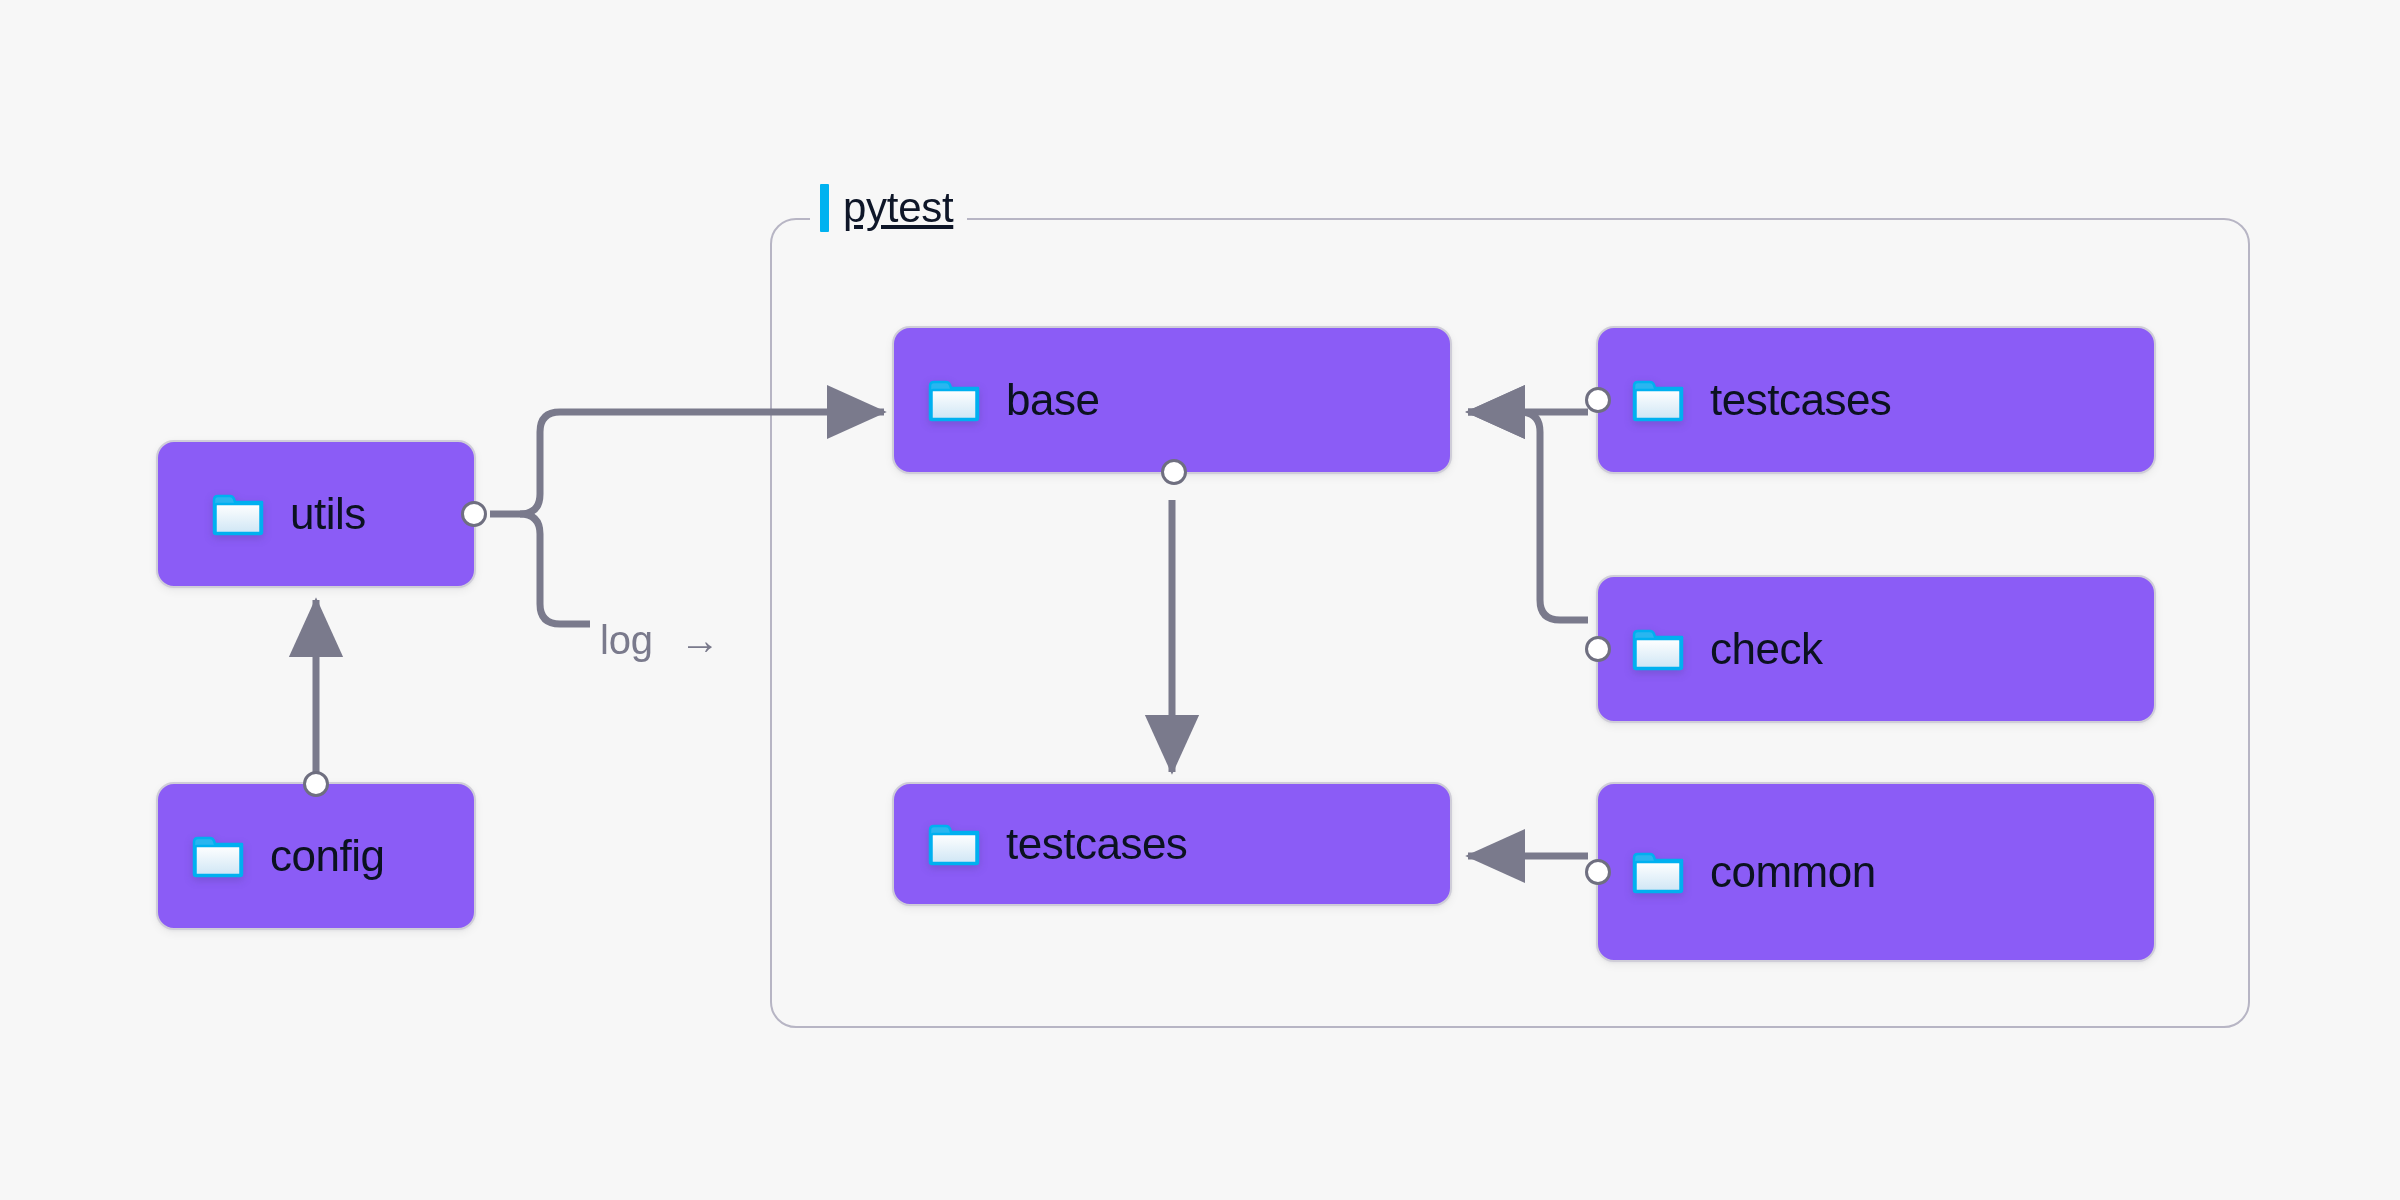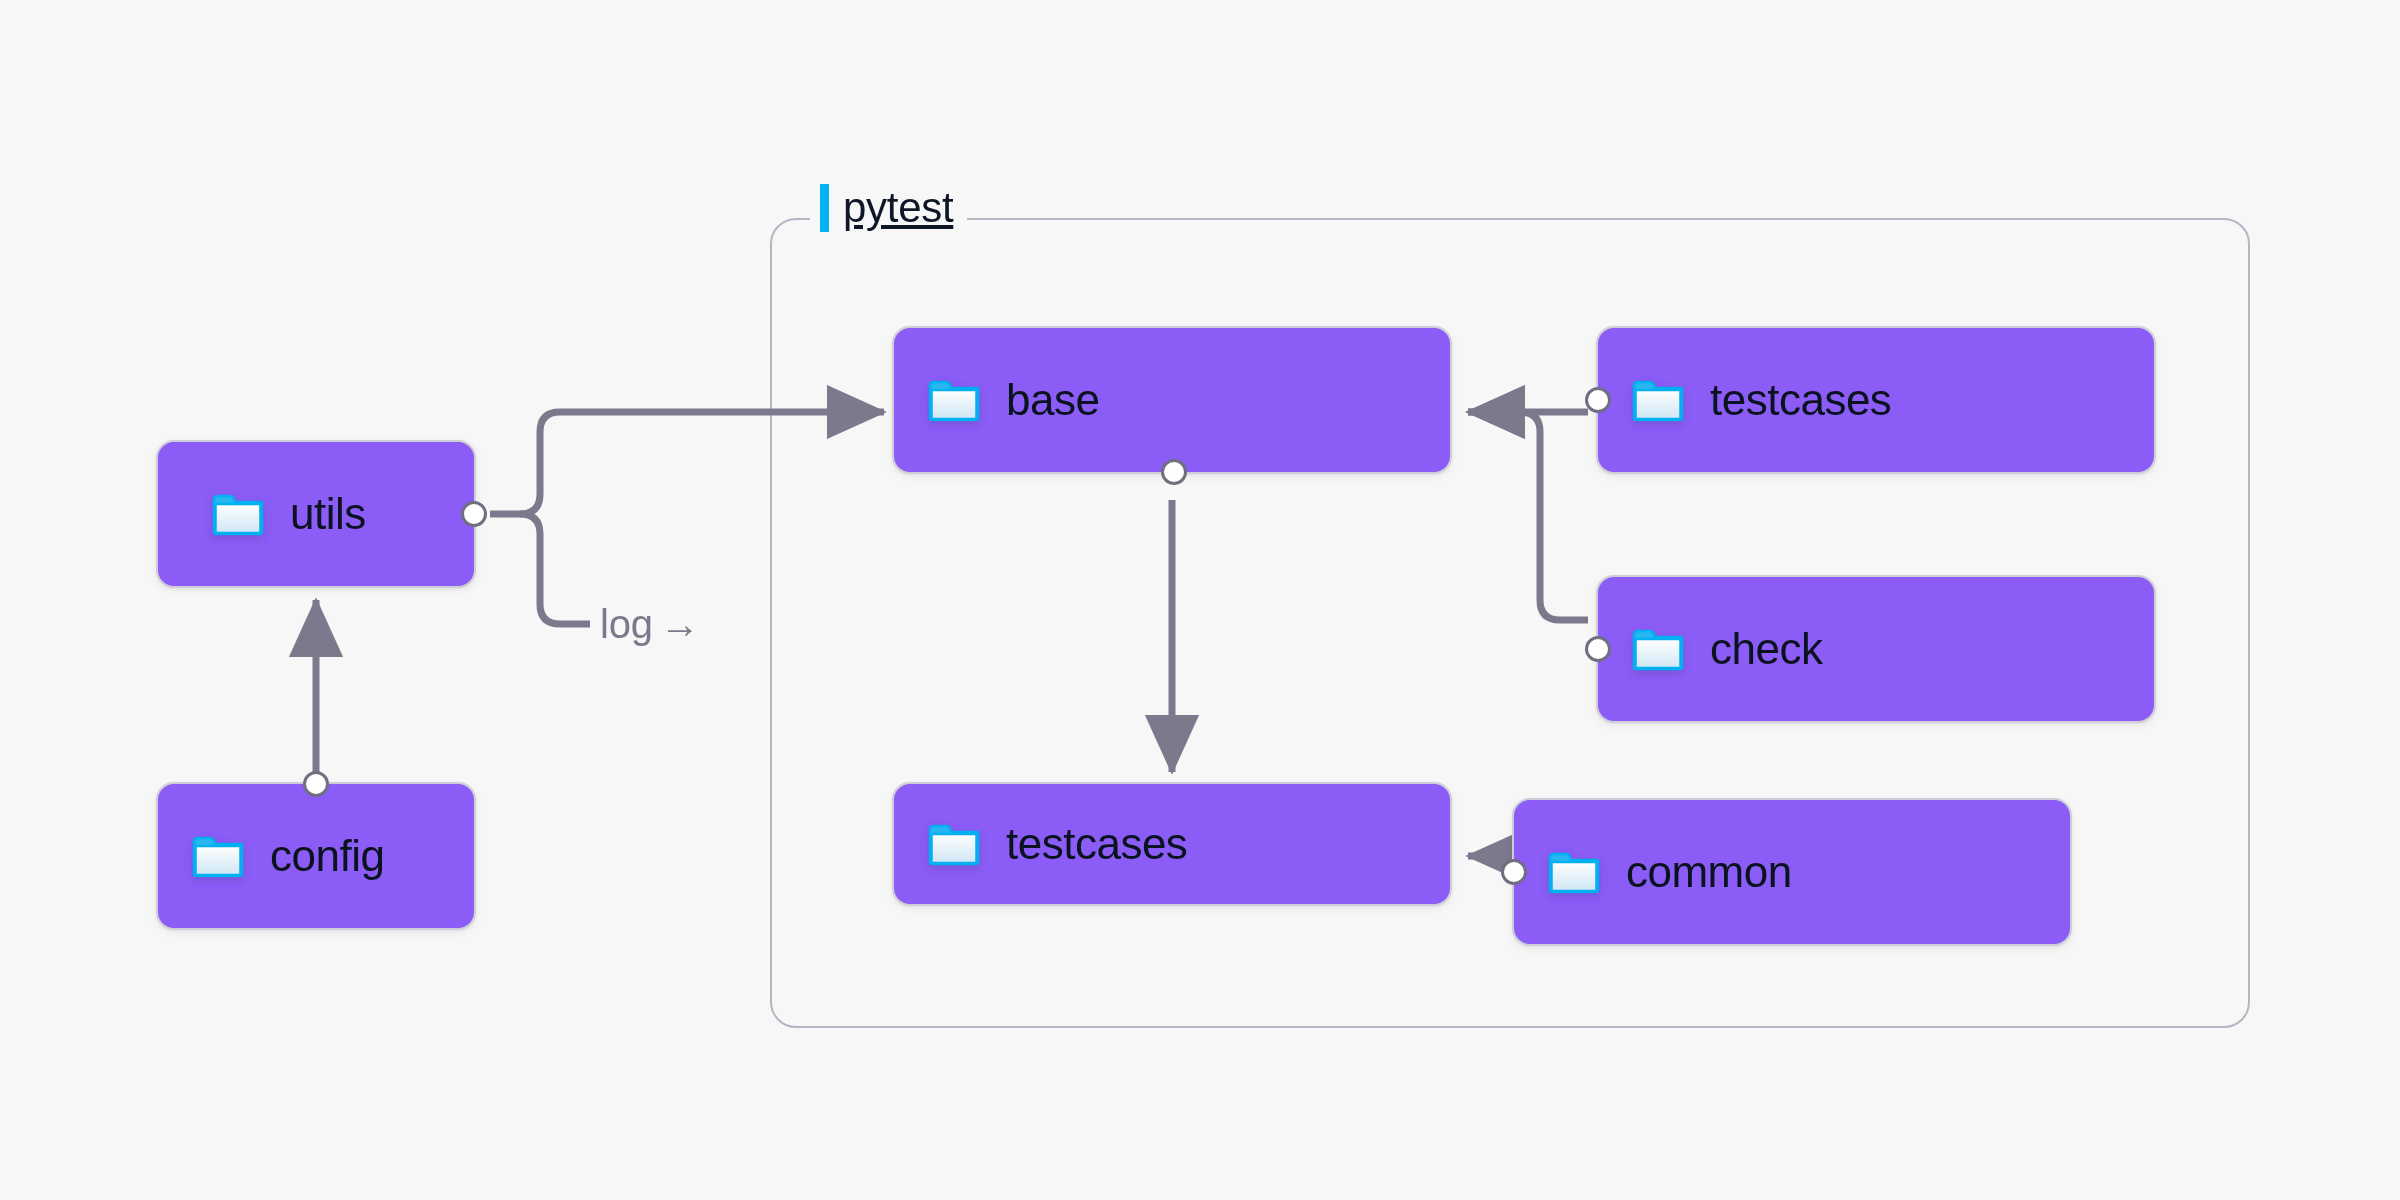--- a/index.html
+++ b/index.html
@@ -115,27 +115,28 @@
     border: 3px solid #6f6f80;
     box-sizing: border-box;
     z-index: 4;
   }
 
   
   .edge-label {
     position: absolute;
     display: flex;
     align-items: flex-start;
-    gap: 7px;
+    gap: 27px;
     font-size: 40px;
     color: #7a7a8c;
     letter-spacing: -0.2px;
     line-height: 1;
     z-index: 3;
     white-space: nowrap;
+    margin-top: 16px;
   }
   .edge-label-arrow {
     font-size: 40px;
     color: #7a7a8c;
     line-height: 1;
   }
 </style>
 </head>
 <body>
 
@@ -284,21 +285,21 @@
           </defs>
           <path d="M2,8 Q2,4 6,4 L18,4 Q21,4 22,7 L23,10 L50,10 L50,40 Q50,42 48,42 L4,42 Q2,42 2,40 Z" fill="#29b6f0" stroke="#00b0f0" stroke-width="2.5" stroke-linejoin="round"></path>
           <rect x="3.5" y="12" width="45" height="29" rx="1.5" fill="url(#fg6)" stroke="#00b0f0" stroke-width="2.5"></rect>
         </svg>
       </span>
       <span class="node-label">check</span>
     </div>
     <span class="port" style="left:-13px; top:50%; margin-top:-13px;"></span>
   </div>
 
-  <div class="node" style="left:1512px; top:782px; width:560px; height:148px;margin-top:16px;">
+  <div class="node" style="left:1596px; top:782px; width:560px; height:180px;">
     <div class="node-inner">
       <span class="folder-icon">
         <svg width="52" height="44" viewBox="0 0 52 44">
           <defs>
             <linearGradient id="fg7" x1="0" y1="0" x2="0" y2="1">
               <stop offset="0%" stop-color="#ffffff"></stop>
               <stop offset="100%" stop-color="#cfe6f5"></stop>
             </linearGradient>
           </defs>
           <path d="M2,8 Q2,4 6,4 L18,4 Q21,4 22,7 L23,10 L50,10 L50,40 Q50,42 48,42 L4,42 Q2,42 2,40 Z" fill="#29b6f0" stroke="#00b0f0" stroke-width="2.5" stroke-linejoin="round"></path>

